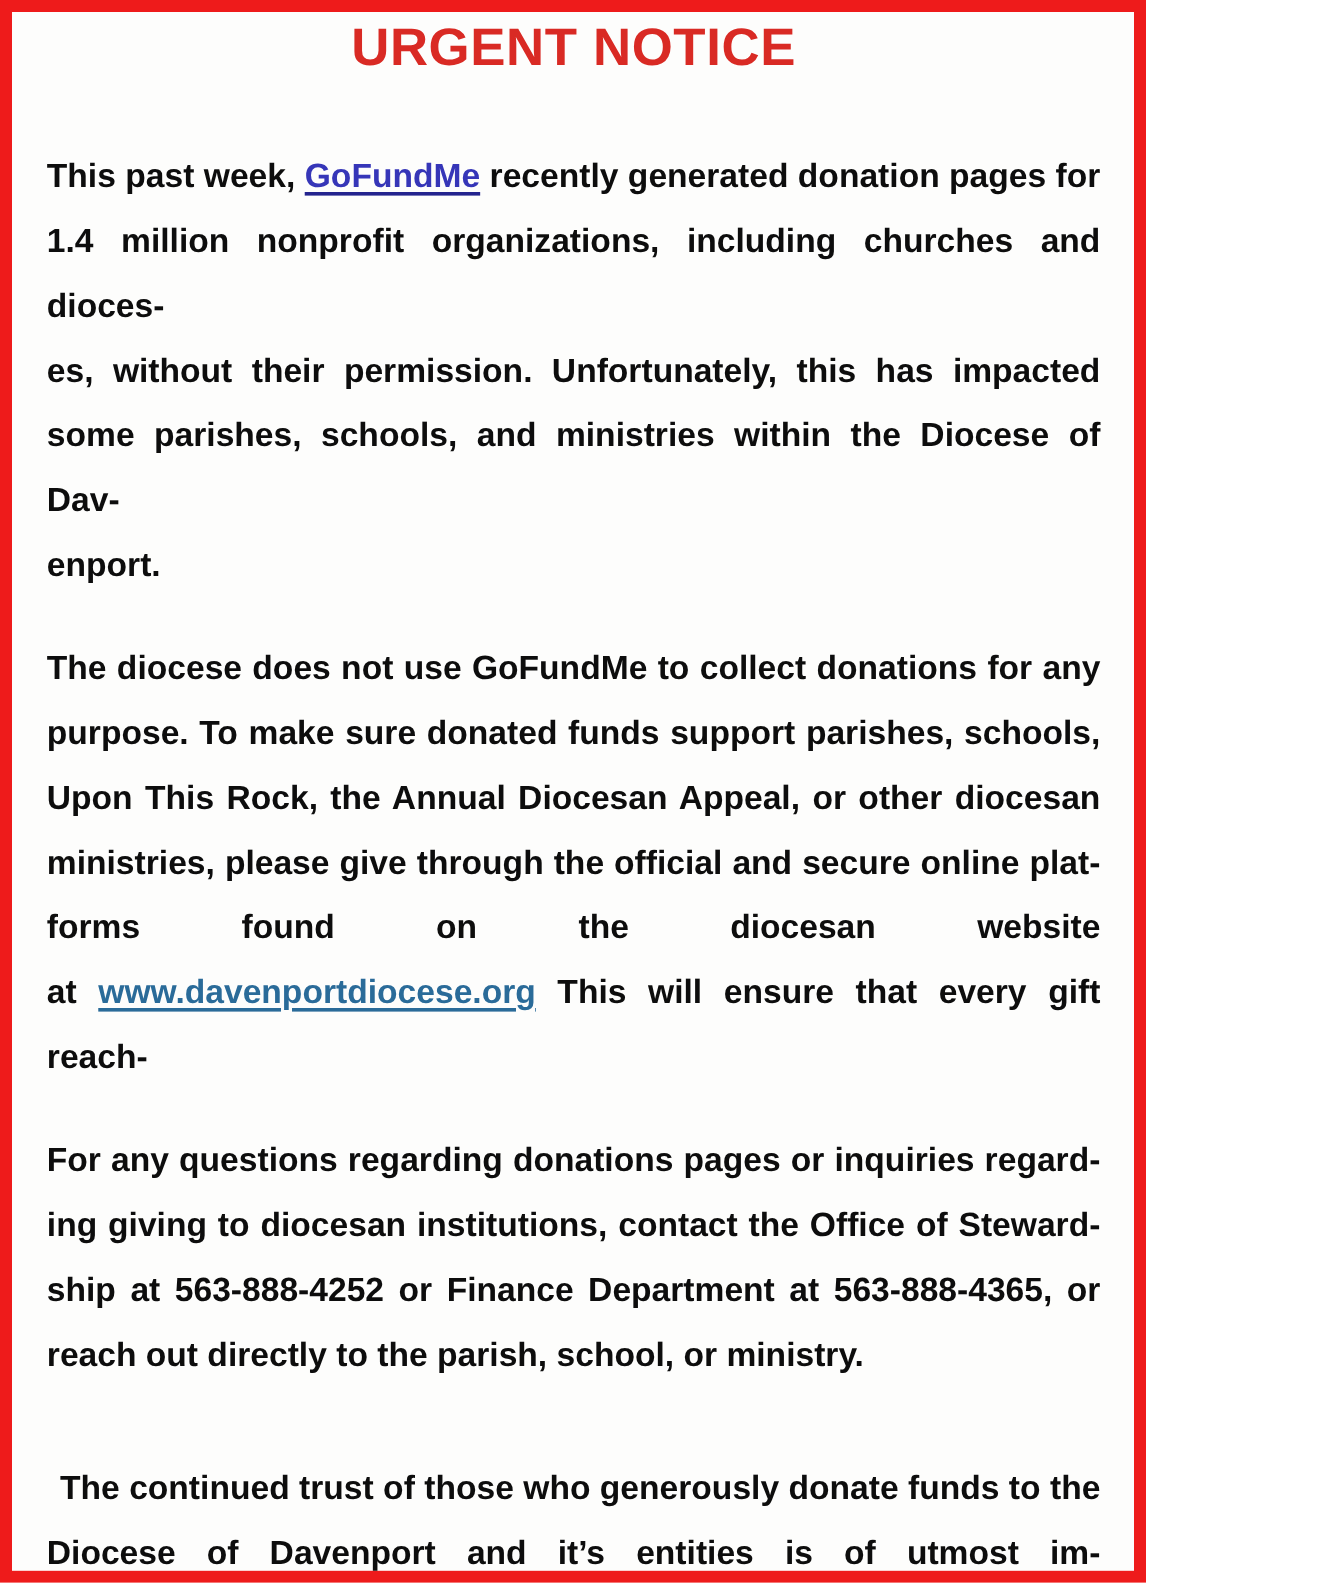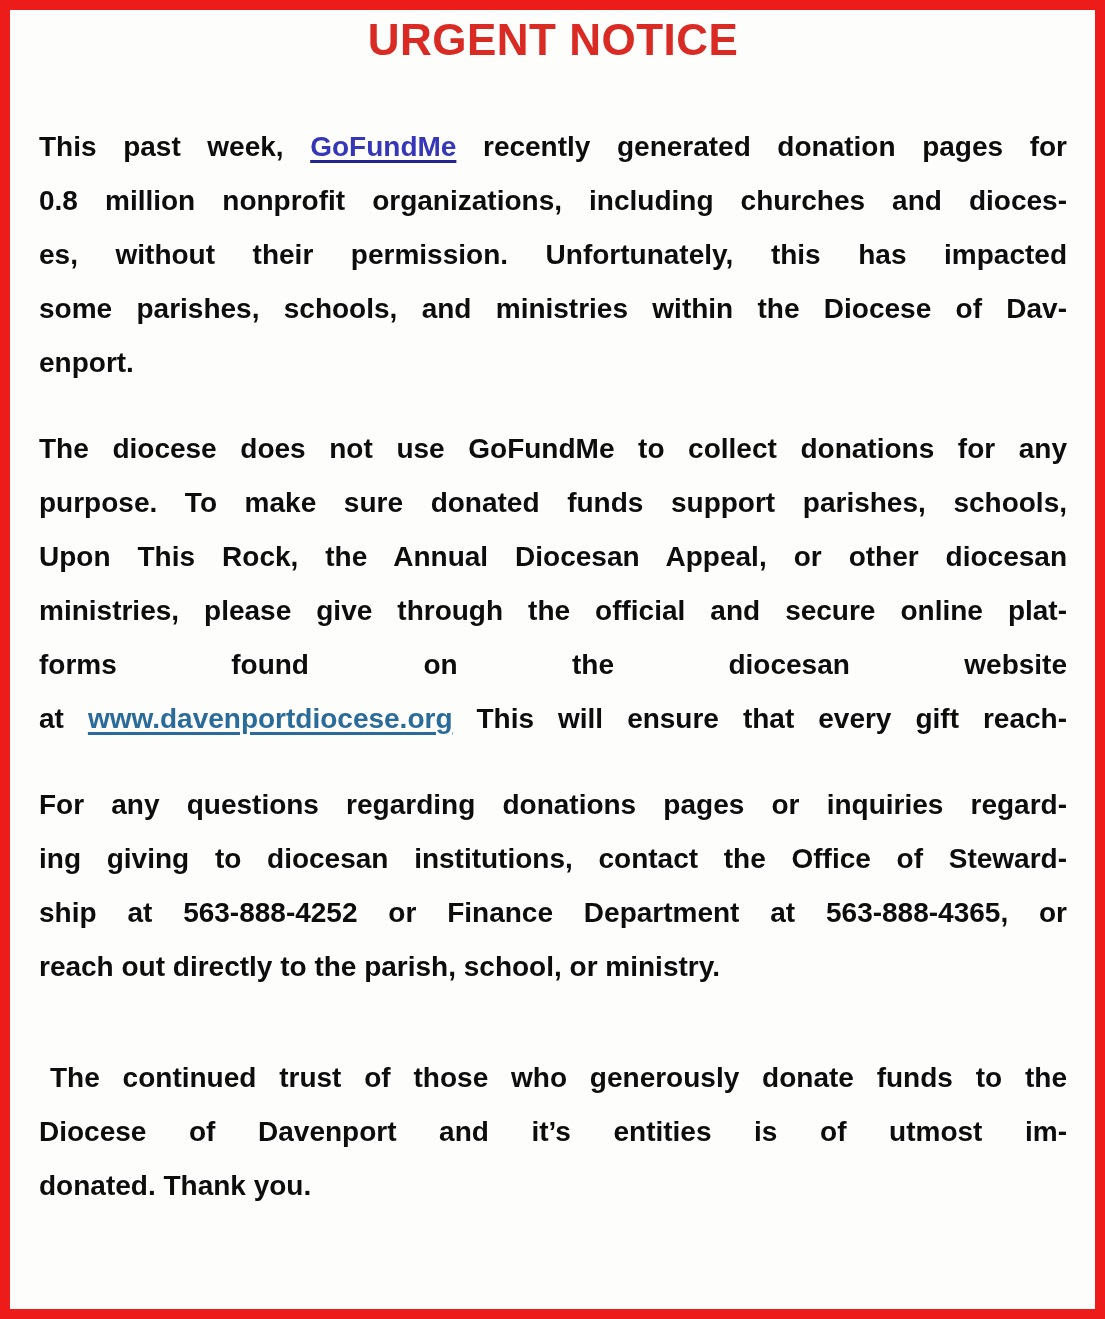--- a/index.html
+++ b/index.html
@@ -2,21 +2,21 @@
 <html><head>
 <meta charset="utf-8">
 <style>
   html, body {
     margin: 0;
     padding: 0;
     background: #ffffff;
   }
   .page {
     box-sizing: border-box;
-    width: 1105px;
+    width: 955px;
     height: 1319px;
     border: 10px solid #ee1b1b;
     background: #fdfdfc;
     padding: 2px 16px 0 17px;
     overflow: hidden;
     font-family: "Liberation Sans", sans-serif;
     font-weight: 700;
     color: #0d0d0d;
   }
   .title {
@@ -61,21 +61,21 @@
 </style>
 </head>
 <body>
 
 <div class="page">
 
   <h1 class="title">URGENT NOTICE</h1>
 
   <div class="para para-1">
     <div class="ln"><span>This past week, </span><a class="link link-gofundme">GoFundMe</a><span> recently generated donation pages for</span></div>
-    <div class="ln">0.8 million nonprofit organizations, including churches and dioces-</div>
+    <div class="ln">1.4 million nonprofit organizations, including churches and dioces-</div>
     <div class="ln">es, without their permission.  Unfortunately, this has impacted</div>
     <div class="ln">some parishes, schools, and ministries within the Diocese of Dav-</div>
     <div class="ln ln-last">enport.</div>
   </div>
 
   <div class="para para-2">
     <div class="ln">The diocese does not use GoFundMe to collect donations for any</div>
     <div class="ln">purpose. To make sure donated funds support parishes, schools,</div>
     <div class="ln">Upon This Rock, the Annual Diocesan Appeal, or other diocesan</div>
     <div class="ln">ministries, please give through the official and secure online plat-</div>

